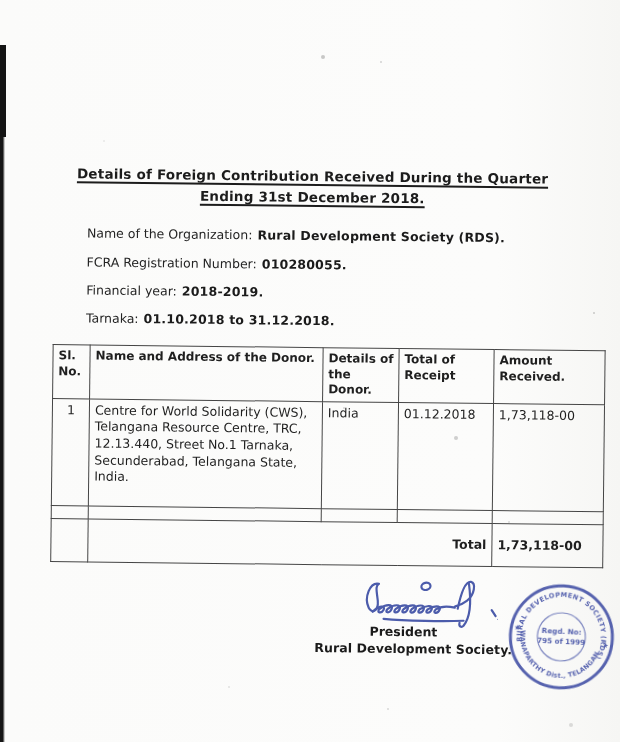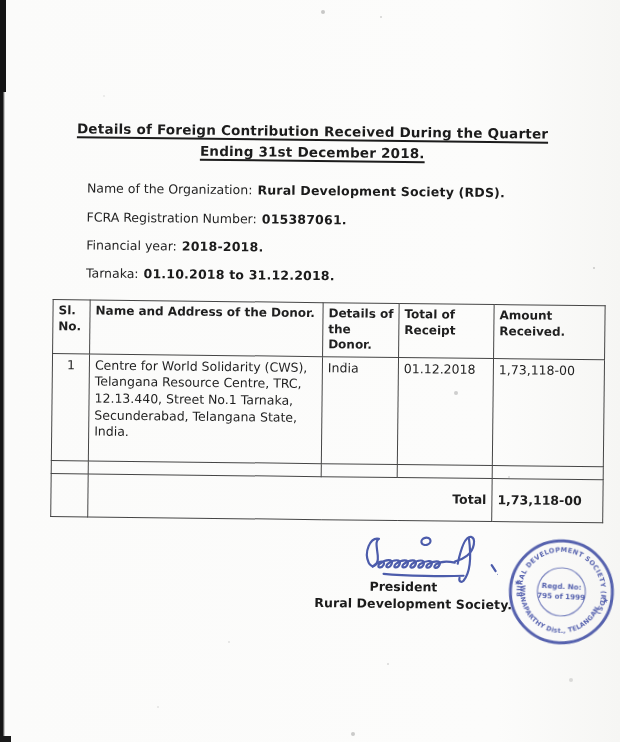--- a/index.html
+++ b/index.html
@@ -2,21 +2,21 @@
 <html><head>
 <meta charset="utf-8">
 <style>
   html,body{margin:0;padding:0;}
   body{
     width:620px;height:742px;position:relative;overflow:hidden;
     background:linear-gradient(90deg,#fbfbfa 0,#fcfcfb 80%,#f6f6f4 100%);
     font-family:"DejaVu Sans","Liberation Sans",sans-serif;
     color:#222;
   }
-  .page{position:absolute;inset:0;}
+  .page{position:absolute;inset:0;margin-top:45px;}
   .scan-edge{position:absolute;left:0;top:0;width:5px;height:742px;
     background:linear-gradient(to right,#161616 0,#161616 55%,rgba(22,22,22,0) 100%);}
   .scan-edge-top{position:absolute;left:0;top:0;width:6px;height:92px;background:#141414;}
   .scan-edge-bottom{position:absolute;left:0;top:736px;width:11px;height:6px;background:#1a1a1a;}
   .content{position:absolute;inset:0;transform:rotate(0.65deg);transform-origin:310px 360px;}
 
   .doc-title{position:absolute;left:42px;top:121px;width:536px;text-align:center;
     font-size:13.5px;font-weight:bold;color:#1c1c1c;line-height:21px;letter-spacing:0.2px;}
   .doc-title .tline{text-decoration:underline;text-decoration-thickness:1.6px;text-underline-offset:3px;}
 
@@ -87,24 +87,24 @@
 
     <div class="doc-title">
       <span class="tline">Details of Foreign Contribution Received During the Quarter</span><br>
       <span class="tline">Ending 31st December 2018.</span>
     </div>
 
     <div class="meta-line m1">
       <span class="lbl">Name of the Organization:</span><span class="val">Rural Development Society (RDS).</span>
     </div>
     <div class="meta-line m2">
-      <span class="lbl">FCRA Registration Number:</span><span class="val">015387061.</span>
+      <span class="lbl">FCRA Registration Number:</span><span class="val">010280055.</span>
     </div>
     <div class="meta-line m3">
-      <span class="lbl">Financial year:</span><span class="val">2018-2018.</span>
+      <span class="lbl">Financial year:</span><span class="val">2018-2019.</span>
     </div>
     <div class="meta-line m4">
       <span class="lbl">Tarnaka:</span><span class="val">01.10.2018 to 31.12.2018.</span>
     </div>
 
     <table class="contrib">
       <colgroup>
         <col style="width:37px">
           <col style="width:233px">
           <col style="width:76px">

